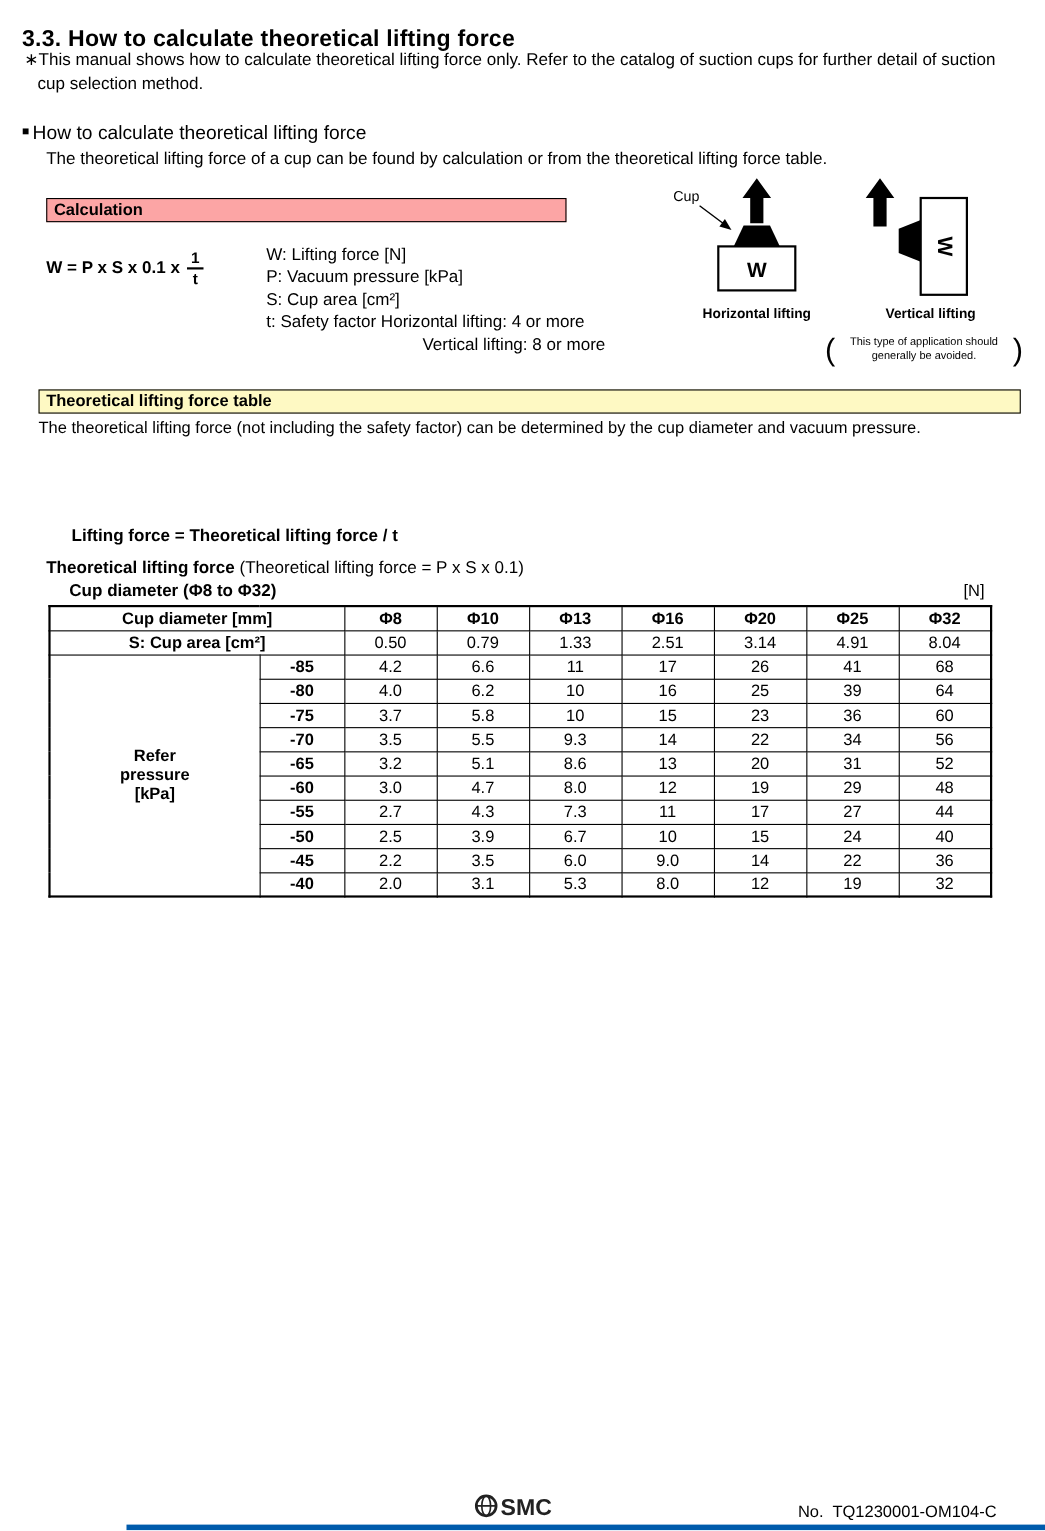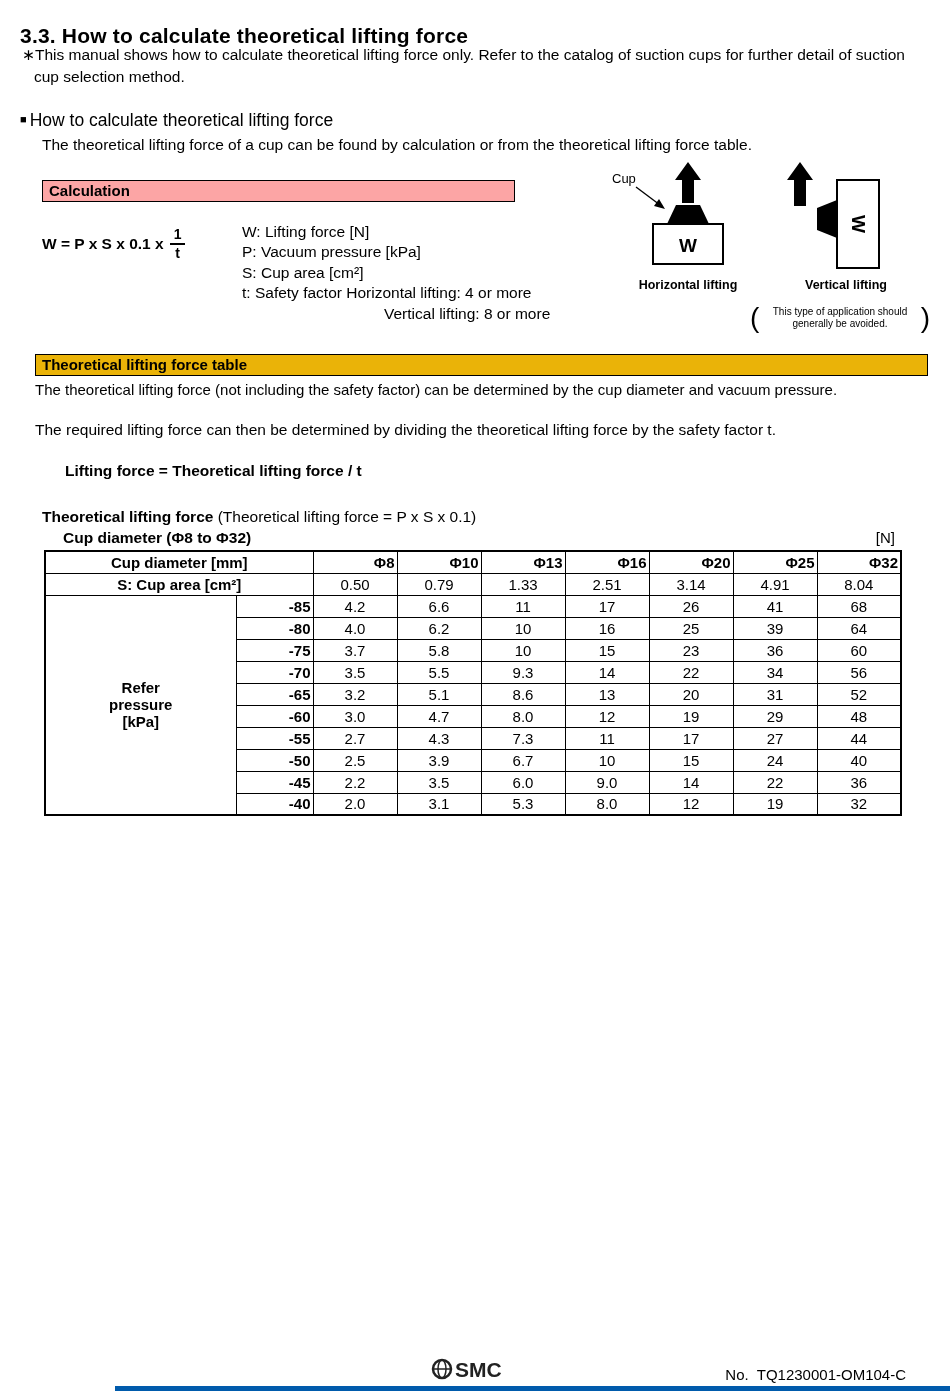--- a/index.html
+++ b/index.html
@@ -21,32 +21,32 @@
   .frac .num { padding:0 4px 1px; border-bottom:2px solid #000; }
   .frac .den { padding-top:1px; }
   #legend { left:242px; top:222px; font-size:15.5px; line-height:20.4px; }
   #legend .indent { padding-left:142px; }
 
   #diagrams { left:598px; top:158px; }
   #avoid-note { left:750px; top:304px; width:180px; display:flex; align-items:center; }
   #avoid-note .paren { font-size:28px; font-weight:300; line-height:28px; }
   #avoid-note .txt { flex:1; text-align:center; font-size:10px; line-height:12px; }
 
-  #tbl-box { left:35px; top:354px; width:893px; border:1px solid #000; font-weight:bold; font-size:15px; padding:1px 6px 2px; background:#eab308; }
+  #tbl-box { left:35px; top:354px; width:893px; border:1px solid #000; font-weight:bold; font-size:15px; padding:1px 6px 2px; background:#fef9c3; }
   #para1 { left:35px; top:379px; width:893px; font-size:15px; line-height:21.5px; text-align:justify; }
   #para2 { left:35px; top:421px; width:893px; font-size:15.5px; }
-  #lift-formula { left:65px; top:462px; font-size:15.5px; font-weight:bold; }
+  #lift-formula { left:65px; top:479px; font-size:15.5px; font-weight:bold; }
   #subtitle { left:42px; top:508px; font-size:15.5px; }
   #subtitle .b { font-weight:bold; }
   #tbl-title { left:63px; top:529px; font-size:15.5px; font-weight:bold; }
   #tbl-unit { left:795px; top:529px; width:100px; text-align:right; font-size:15px; }
 
   #force-table { left:44px; top:550px; border-collapse:collapse; table-layout:fixed; width:858px; border:2px solid #000; }
   #force-table td { border:1px solid #000; font-size:15px; text-align:center; vertical-align:middle; height:22px; padding:0 2px; }
-  #force-table .diam, #force-table .pres { font-weight:bold;text-align:right; }
+  #force-table .diam, #force-table .pres { font-weight:bold; }
   #force-table .hdr-label, #force-table .vac-label { font-weight:bold;margin-left:42px; }
 
   #footer-page { left:0; top:1334px; width:950px; text-align:center; font-size:16px; }
   #footer-logo { left:430px; top:1356px; }
   #footer-doc { left:600px; top:1366px; width:306px; text-align:right; font-size:15px; white-space:pre; }
   #accent-line { left:115px; top:1386px; width:835px; height:5px; background:#005bac; }
 </style>
 </head>
 <body>
 
@@ -98,21 +98,20 @@
   </svg>
 
   <div id="avoid-note" class="abs">
     <span class="paren">(</span>
     <span class="txt">This type of application should generally be avoided.</span>
     <span class="paren">)</span>
   </div>
 
   <div id="tbl-box" class="abs">Theoretical lifting force table</div>
   <div id="para1" class="abs">The theoretical lifting force (not including the safety factor) can be determined by the cup diameter and vacuum pressure.</div>
-  <div id="para2" class="abs">The required lifting force can then be determined by dividing the theoretical lifting force by the safety factor t.</div>
   <div id="lift-formula" class="abs">Lifting force = Theoretical lifting force / t</div>
 
   <div id="subtitle" class="abs">
     <span class="b">Theoretical lifting force</span><span> (Theoretical lifting force = P x S x 0.1)</span>
   </div>
 
   <div id="tbl-title" class="abs">Cup diameter (Φ8 to Φ32)</div>
   <div id="tbl-unit" class="abs">[N]</div>
 
   <table id="force-table" class="abs">

